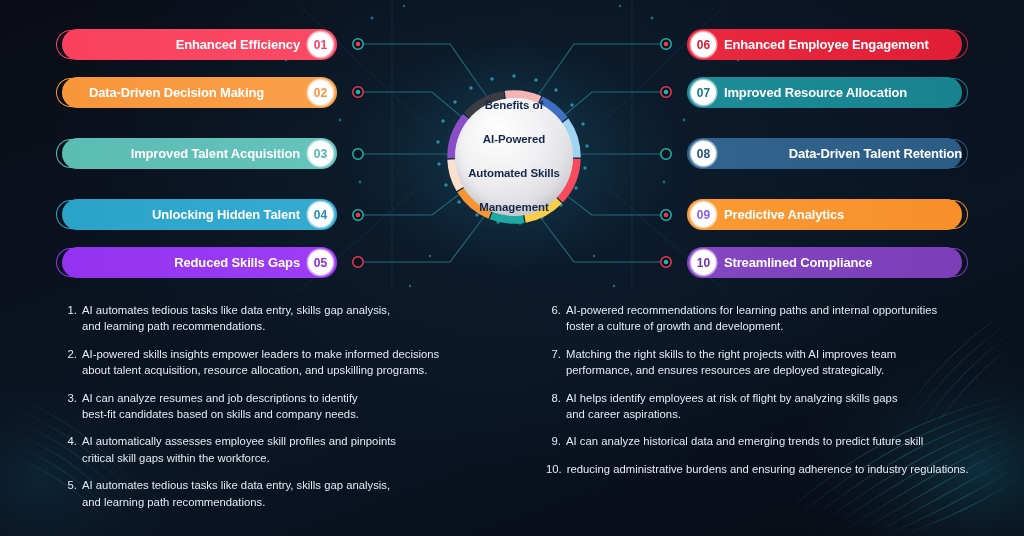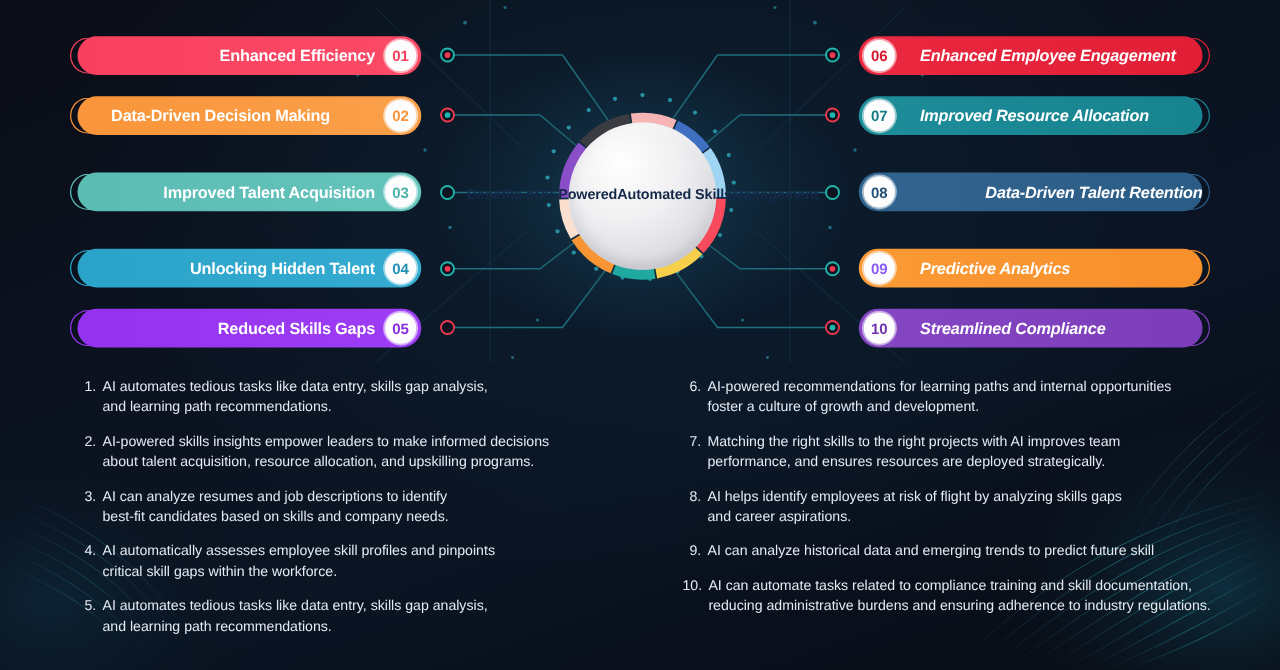--- a/index.html
+++ b/index.html
@@ -30,21 +30,21 @@
     position: absolute; left: -44px; top: -44px; width: 224px; height: 224px;
     border-radius: 50%;
     background: radial-gradient(circle, rgba(30,86,116,0.40) 0%, rgba(18,54,78,0.18) 48%, rgba(10,20,34,0) 72%);
   }
   .hub-ring-svg { position: absolute; left: 0; top: 0; }
   .hub-face {
     position: absolute; left: 9px; top: 9px; width: 118px; height: 118px;
     border-radius: 50%;
     background: radial-gradient(circle at 36% 28%, #ffffff 0%, #f0f0f2 40%, #d9d9de 78%, #cbcbd2 100%);
     box-shadow: inset 0 -4px 10px rgba(120,120,135,0.30), inset 0 3px 8px rgba(255,255,255,0.85);
-    display: flex; flex-direction: row; align-items: center; justify-content: center;
+    display: flex; flex-direction: column; align-items: center; justify-content: space-between;
   }
   .hub-face div {
     color: #14294a;
     font-size: 11.5px;
     font-weight: bold;
     line-height: 15.5px;
     text-align: center;
     letter-spacing: -0.1px;
     white-space: nowrap;
   }
@@ -72,21 +72,21 @@
   .pill.left  .pill-body { justify-content: flex-end;   padding-right: 4px; }
   .pill.right .pill-body { justify-content: flex-start; padding-left: 4px; }
   .pill-label {
     color: #ffffff;
     font-size: 13px;
     font-weight: bold;
     letter-spacing: -0.15px;
     white-space: nowrap;
   }
   .pill.left  .pill-label { margin-right: 8px; }
-  .pill.right .pill-label { margin-left: 20px; font-style: italic; }
+  .pill.right .pill-label { margin-left: 8px; }
   .badge {
     width: 25px; height: 25px; flex: 0 0 25px;
     border-radius: 50%;
     background: #fdfdfd;
     display: flex; align-items: center; justify-content: center;
     font-size: 12px; font-weight: bold;
     box-shadow: 0 0 0 1.5px rgba(255,255,255,0.55);
   }
 
   
@@ -431,19 +431,18 @@
       </div>
       <div class="desc-item">
         <div class="desc-num">9.</div>
         <div class="desc-text">
           <div>AI can analyze historical data and emerging trends to predict future skill</div>
         </div>
       </div>
       <div class="desc-item">
         <div class="desc-num">10.</div>
         <div class="desc-text">
-          <div>AI can automate tasks related to compliance training and skill documentation,</div>
           <div>reducing administrative burdens and ensuring adherence to industry regulations.</div>
         </div>
       </div>
     </div>
 
 </div>
 
 </body></html>

